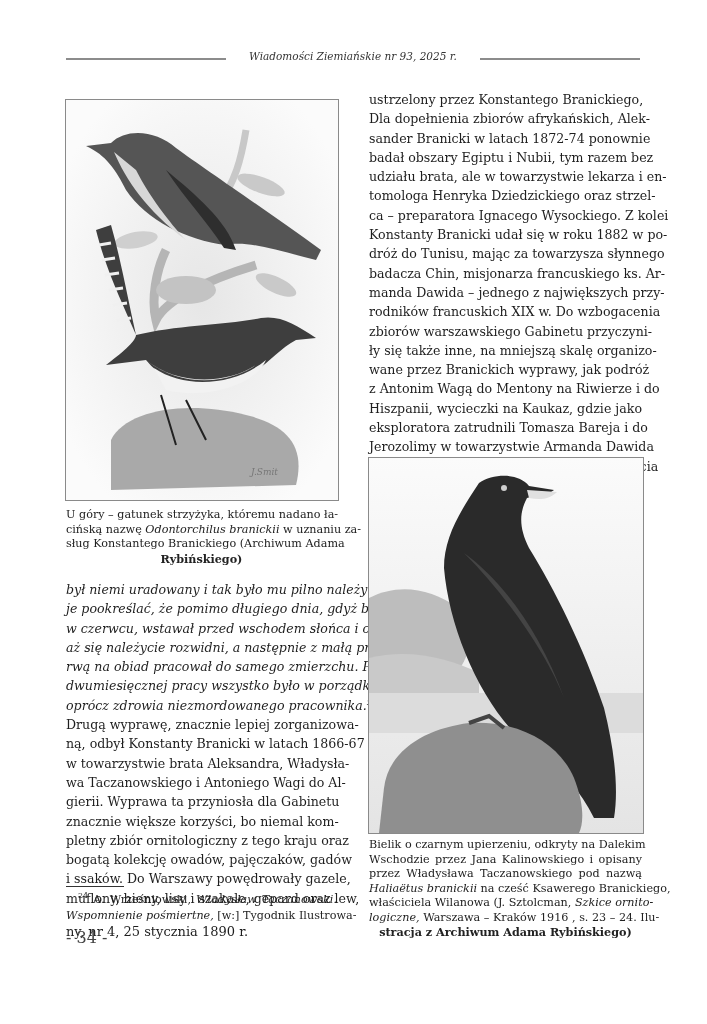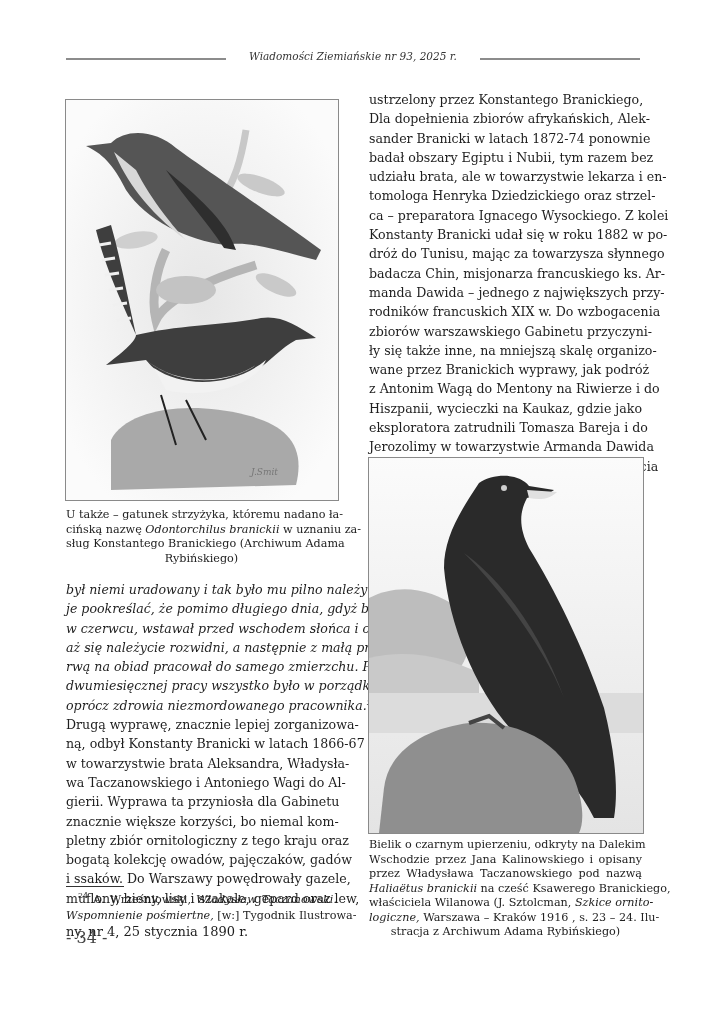--- a/index.html
+++ b/index.html
@@ -16,21 +16,21 @@
   .frame { position: absolute; border: 1px solid #8a8a8a; background: #a3a3a3; overflow: hidden; }
   .frame svg { width: 100%; height: 100%; display: block; }
 
   .col { position: absolute; font-size: 12.6px; line-height: 19.3px; text-align: justify; }
   .col .line { display: block; text-align: justify; text-align-last: justify; white-space: nowrap; }
   .col .line.last { text-align-last: left; }
   .italic { font-style: italic; }
 
   .caption { position: absolute; font-size: 11.2px; line-height: 14.5px; text-align: justify; color: #222; }
   .caption .line { display: block; text-align: justify; text-align-last: justify; white-space: nowrap; }
-  .caption .line.center { text-align: center; text-align-last: center; }
+  .caption .line.center { text-align: center; text-align-last: center; font-weight: bold; }
 
   .fn-rule { position: absolute; left: 66px; top: 886px; width: 58px; height: 1px; background: #333; }
   .footnote { position: absolute; left: 66px; top: 892px; width: 271px; font-size: 11.2px; line-height: 16px; }
   .footnote .line { display: block; text-align: justify; text-align-last: justify; white-space: nowrap; }
   .footnote .line.last { text-align-last: left; font-size: 13px; }
   sup { font-size: 8px; vertical-align: 5px; line-height: 0; }
 
   .pagenum { position: absolute; left: 66px; top: 928px; font-size: 16px; color: #444; }
 </style>
 </head>
@@ -75,21 +75,21 @@
         <line x1="51" y1="220" x2="65" y2="218"></line>
     </g>
 
     <path d="M45 340 C60 310 120 300 180 315 C220 325 240 345 230 385 L45 390 Z" fill="#a9a9a9"></path>
     <path d="M95 295 L110 345 M120 300 L140 340" stroke="#222" stroke-width="2" fill="none"></path>
     <text x="185" y="375" font-size="9" fill="#777" font-style="italic" font-family="DejaVu Serif, serif">J.Smit</text>
   </svg>
 </div>
 
 <div class="caption" style="left:66px; top:508px; width:271px;">
-  <span class="line">U także – gatunek strzyżyka, któremu nadano ła-</span>
+  <span class="line">U góry – gatunek strzyżyka, któremu nadano ła-</span>
   <span class="line"><span>cińską nazwę </span><span class="italic">Odontorchilus branickii</span><span> w uznaniu za-</span></span>
   <span class="line">sług Konstantego Branickiego (Archiwum Adama</span>
   <span class="line center">Rybińskiego)</span>
 </div>
 
 <div class="col" style="left:66px; top:580px; width:271px;">
   <div class="italic">
     <span class="line">był niemi uradowany i tak było mu pilno należycie</span>
     <span class="line">je pookreślać, że pomimo długiego dnia, gdyż było to</span>
     <span class="line">w czerwcu, wstawał przed wschodem słońca i czekał</span>

